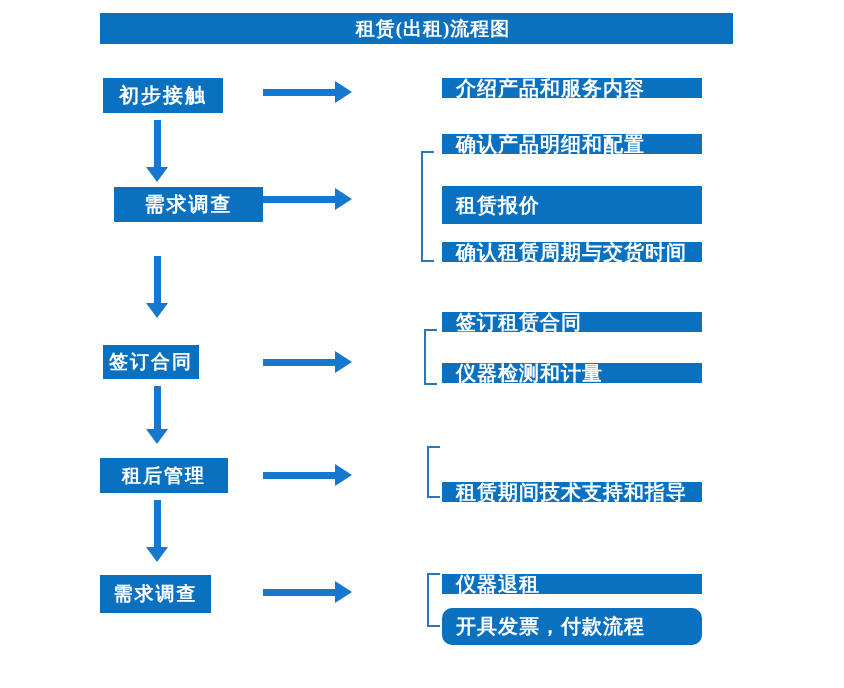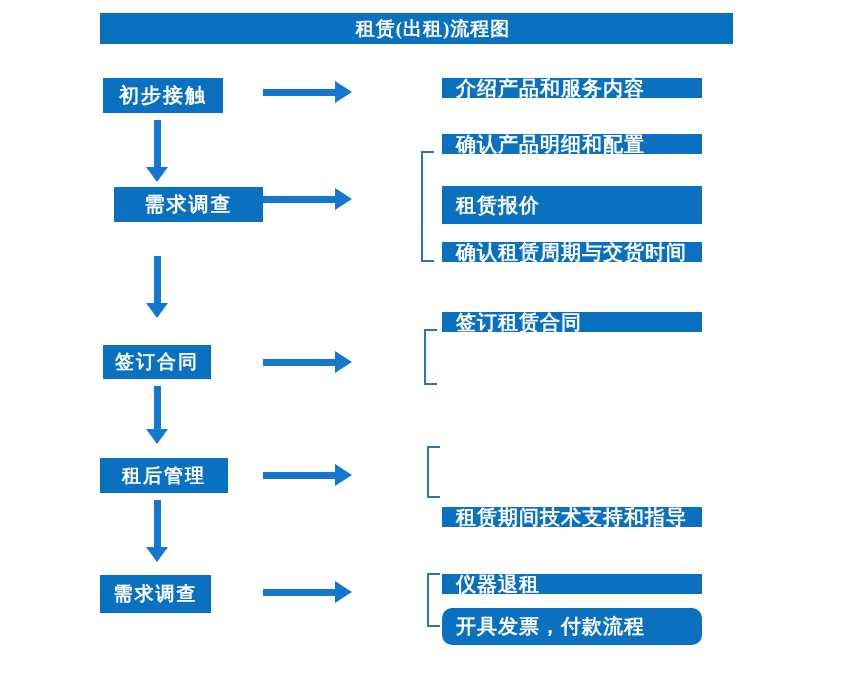--- a/index.html
+++ b/index.html
@@ -41,21 +41,21 @@
     font-weight: bold;
     font-size: 20px;
     letter-spacing: 2px;
     display: flex;
     align-items: center;
     justify-content: center;
     box-sizing: border-box;
   }
   .s1 { left: 103px; top: 78px;  width: 120px; height: 35px; }
   .s2 { left: 114px; top: 187px; width: 149px; height: 35px; }
-  .s3 { left: 103px; top: 345px; width: 108px; height: 34px; font-size: 19px; }
+  .s3 { left: 103px; top: 345px; width: 96px; height: 34px; font-size: 19px; }
   .s4 { left: 100px; top: 458px; width: 128px; height: 35px; font-size: 19px; }
   .s5 { left: 100px; top: 575px; width: 111px; height: 38px; font-size: 19px; }
   .detail {
     position: absolute;
     left: 442px;
     width: 260px; height: 20px;
     background: var(--primary);
     color: #ffffff;
     font-weight: bold;
     font-size: 20px;
@@ -66,21 +66,21 @@
     box-sizing: border-box;
     white-space: nowrap;
   }
   .d1  { top: 78px;  }
   .d2  { top: 134px; }
   .d3  { top: 186px; height: 38px; }
   .d4  { top: 242px; }
   .d5  { top: 312px; }
   .d6  { top: 363px; }
   .d7  { top: 423px; height: 37px; }
-  .d8  { top: 507px; }
+  .d8  { top: 482px; }
   .d9  { top: 574px; }
   .d10 { top: 608px; height: 37px; border-radius: 10px; }
   .h-arrow {
     position: absolute;
     display: flex;
     align-items: center;
     height: 22px;
   }
   .h-arrow .shaft { width: 72px; height: 7px; background: var(--arrow); }
   .h-arrow .head {
@@ -180,17 +180,18 @@
   <div class="bracket b1"></div>
   <div class="bracket b2"></div>
   <div class="bracket b3"></div>
   <div class="bracket b4"></div>
 
   <div class="detail d1">介绍产品和服务内容</div>
   <div class="detail d3">租赁报价</div>
   <div class="detail d2">确认产品明细和配置</div>
   <div class="detail d5">签订租赁合同</div>
   <div class="detail d4">确认租赁周期与交货时间</div>
+  <div class="detail d6">仪器检测和计量</div>
   <div class="detail d8">租赁期间技术支持和指导</div>
   <div class="detail d9">仪器退租</div>
   <div class="detail d10">开具发票，付款流程</div>
 
 </div>
 
 </body></html>

